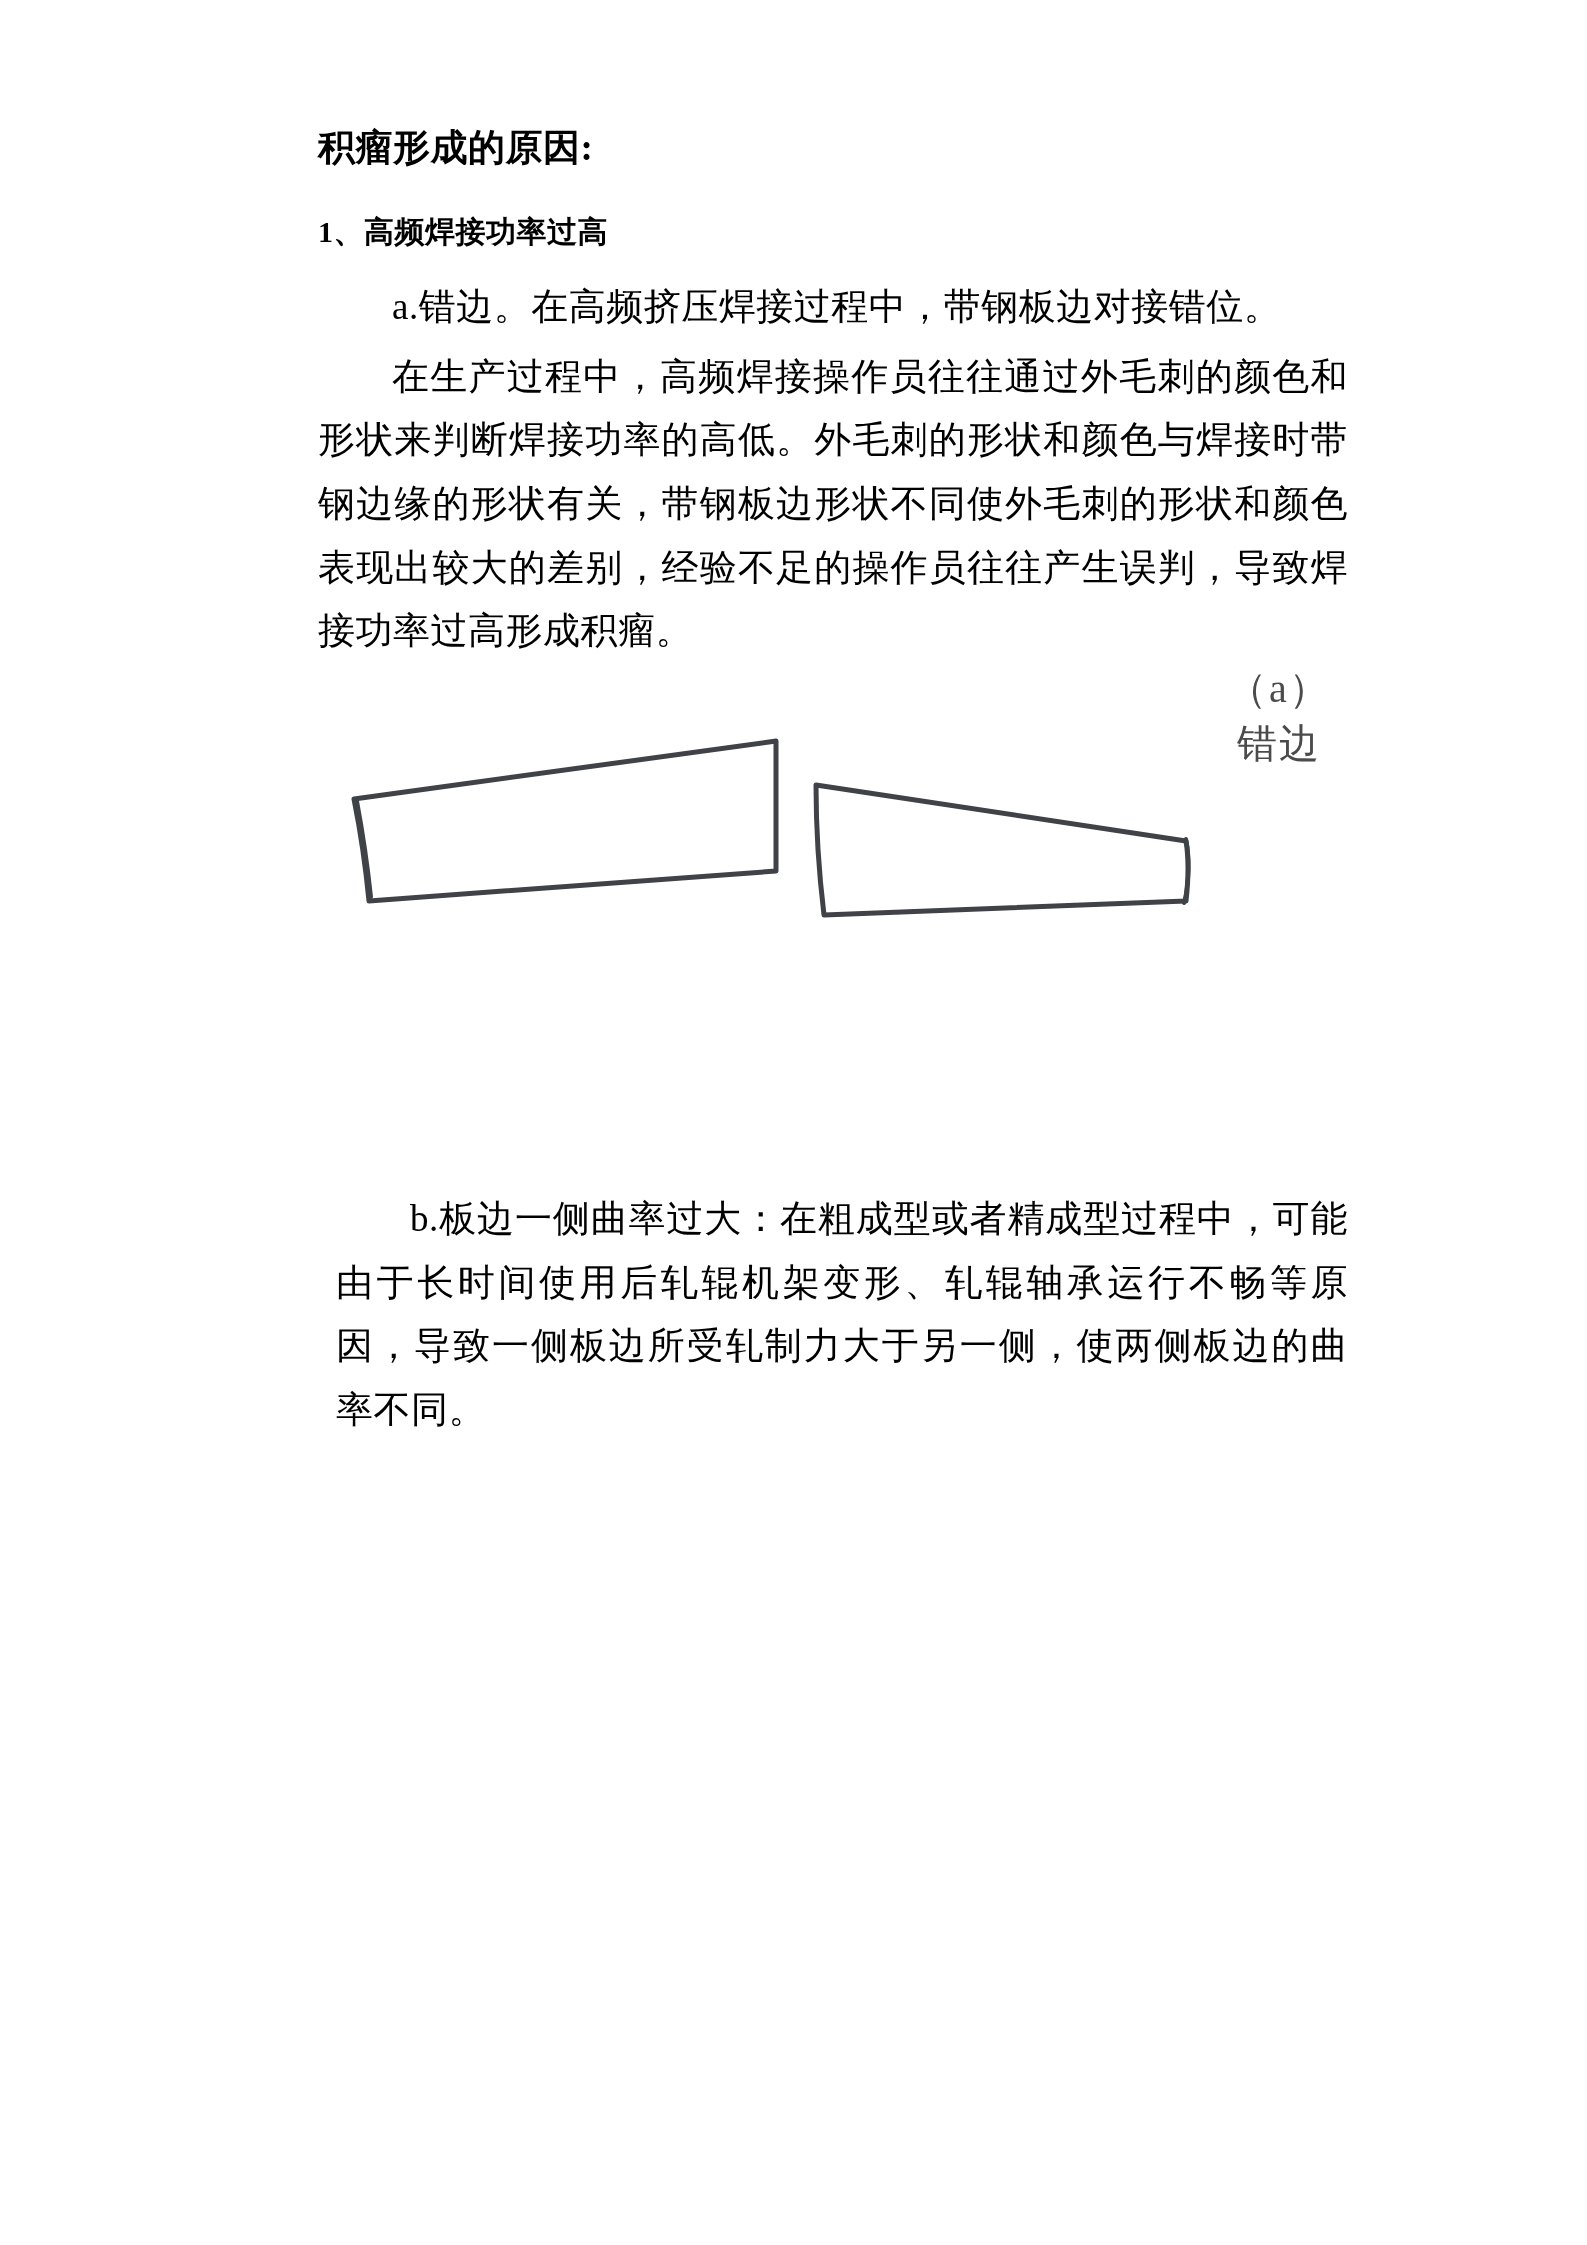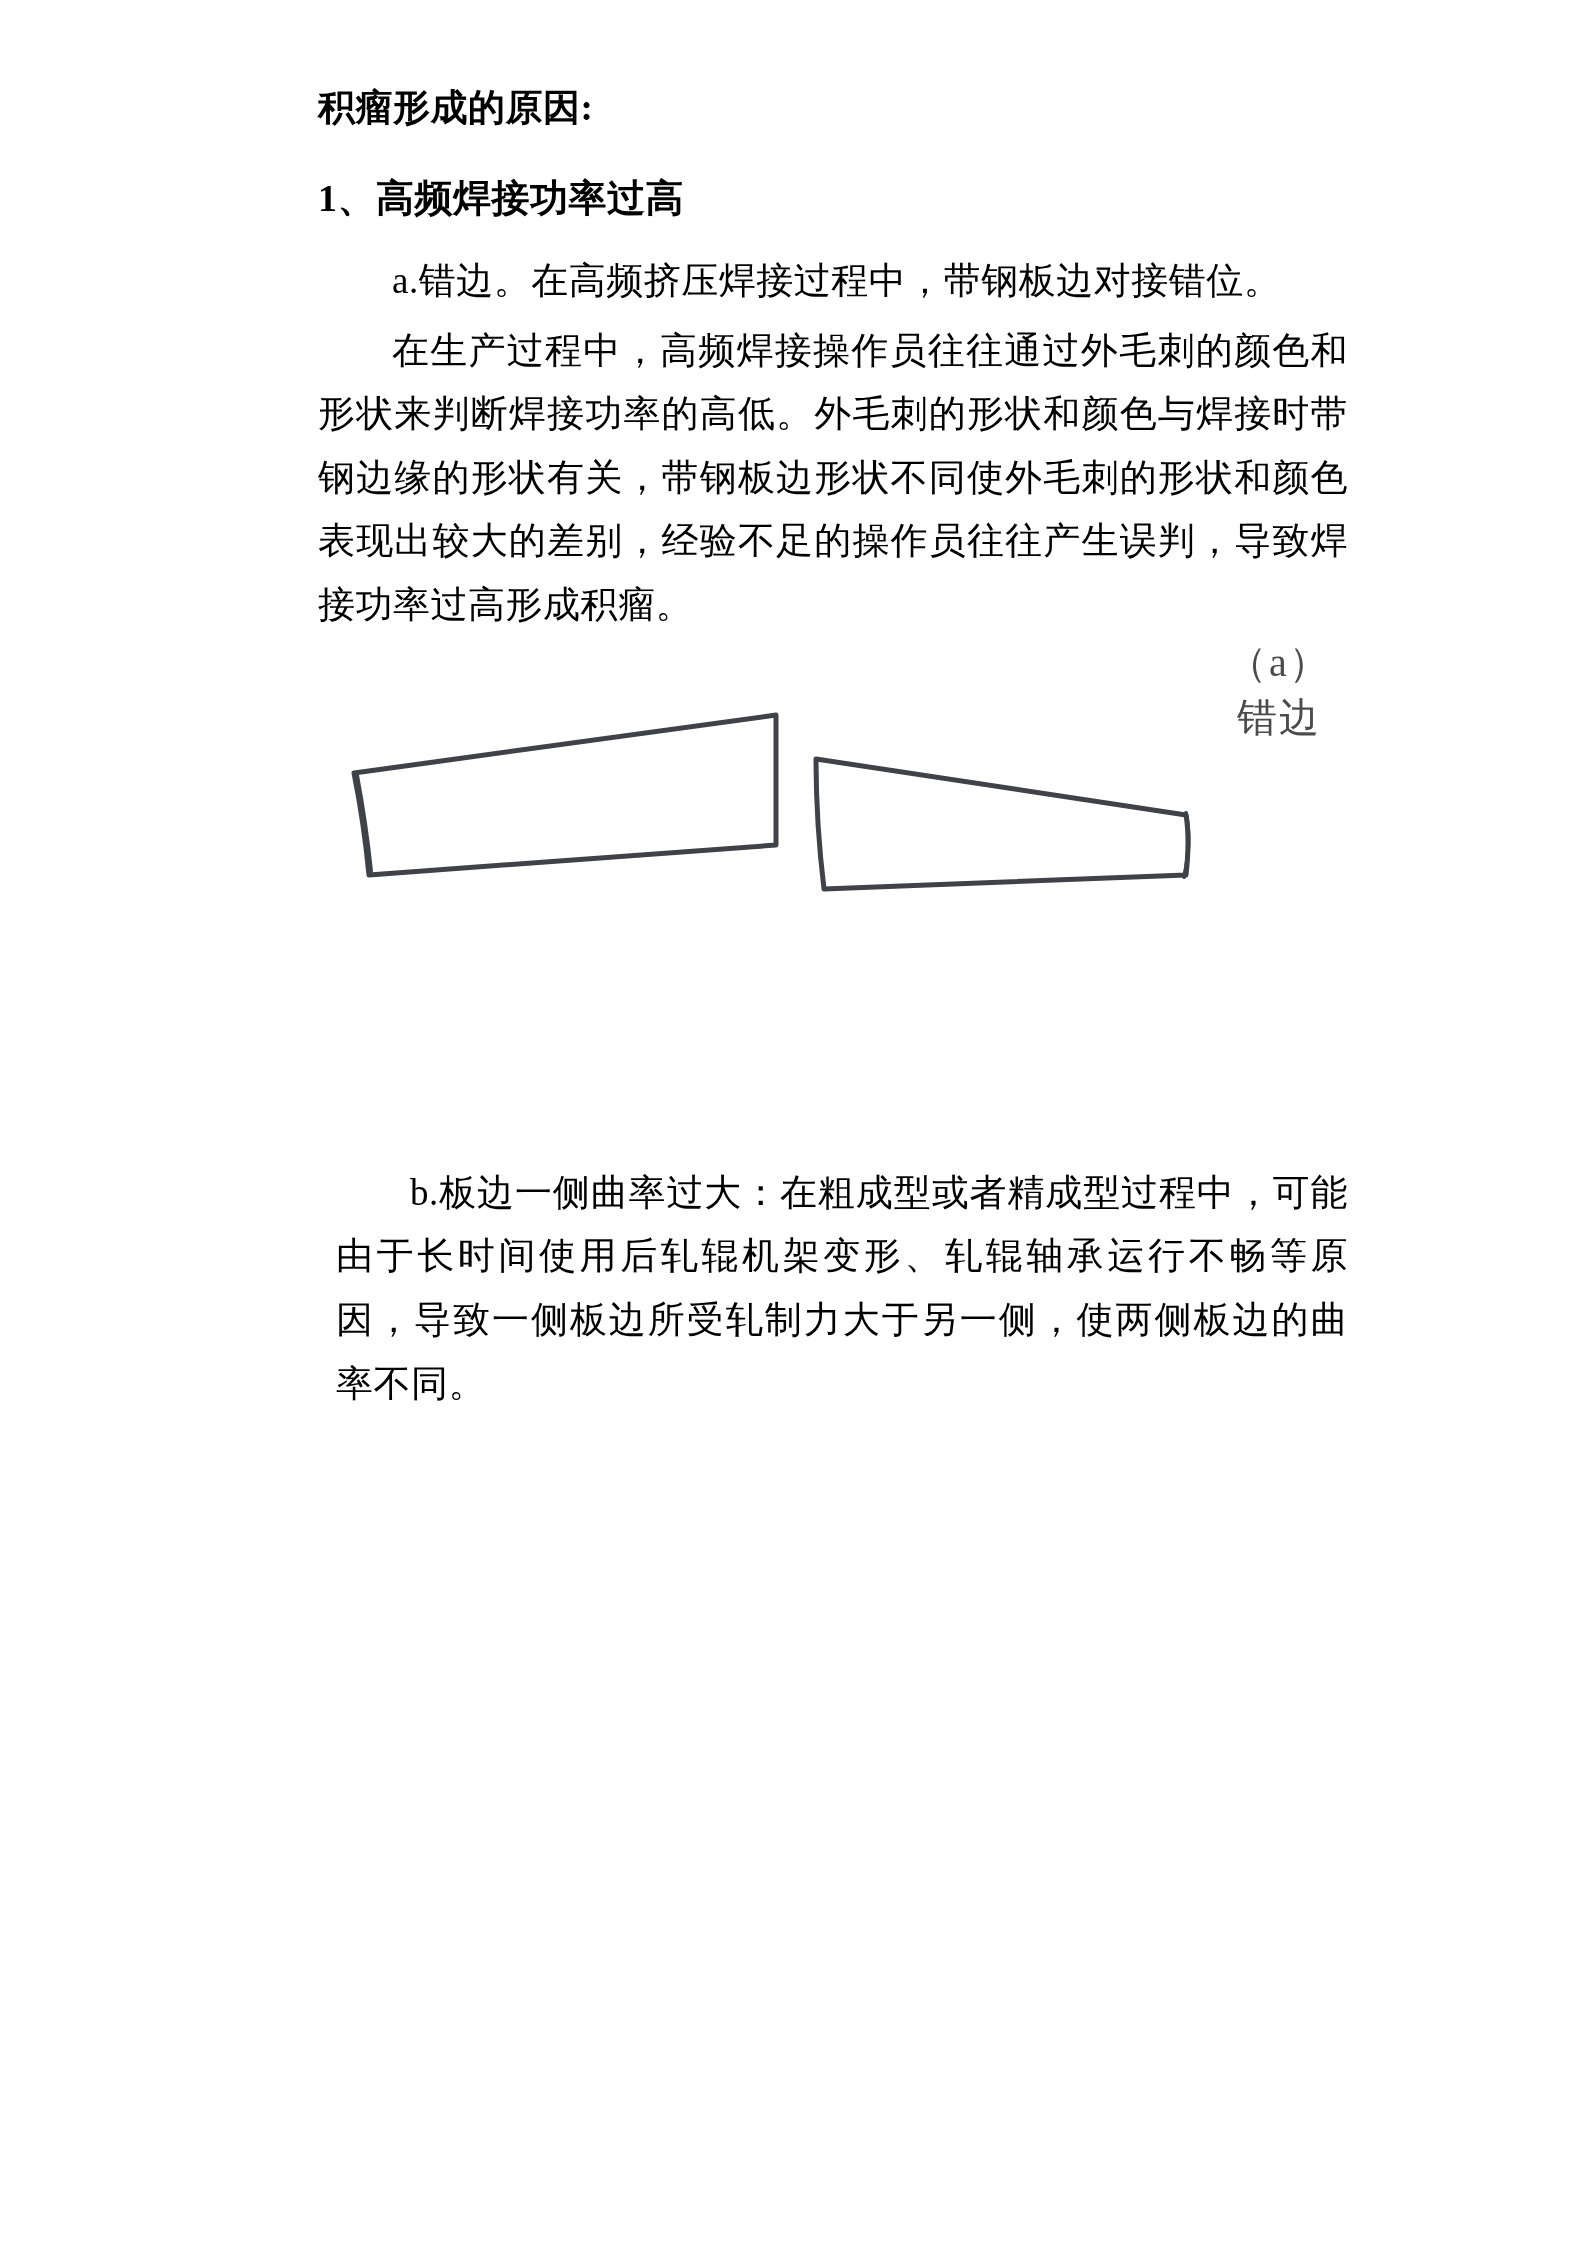--- a/index.html
+++ b/index.html
@@ -13,42 +13,42 @@
     font-family: "Liberation Serif", serif;
     color: #000000;
     -webkit-font-smoothing: antialiased;
   }
   .page {
     position: relative;
     width: 1587px;
     height: 1761px;
     background: #ffffff;
     box-sizing: border-box;
-    padding: 76px 200px 0 318px;
+    padding: 116px 200px 0 318px;
   }
   .doc-body {
     width: 1030px;
   }
   p {
     margin: 0;
     font-size: 37px;
     line-height: 1.72;
     letter-spacing: 0.5px;
     text-align: justify;
     text-justify: inter-ideograph;
   }
   .heading-lead {
     margin-bottom: 26px;
     font-weight: 700;
     font-size: 37px;
   }
   .heading-sub {
     margin-bottom: 18px;
     font-weight: 700;
-    font-size: 38px;
+    font-size: 30px;
   }
   .para {
     text-indent: 2em;
     margin-bottom: 6px;
   }
   .para-tight {
     text-indent: 2em;
     margin-bottom: 0;
     margin-left: 18px;
   }

